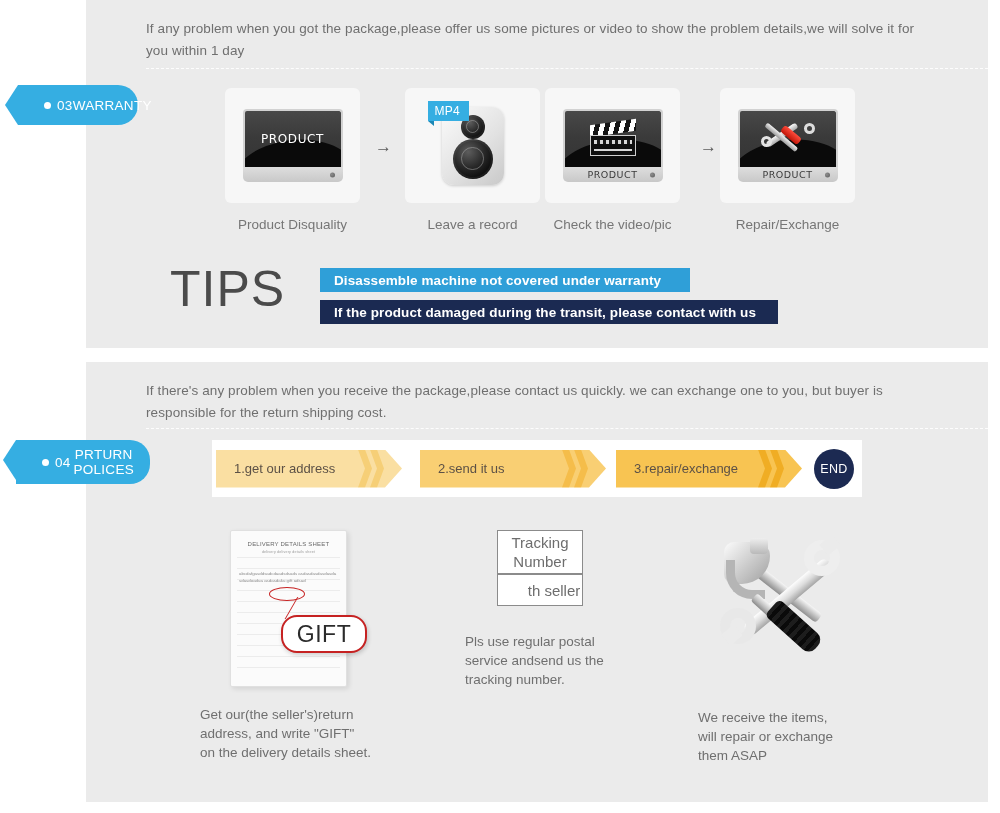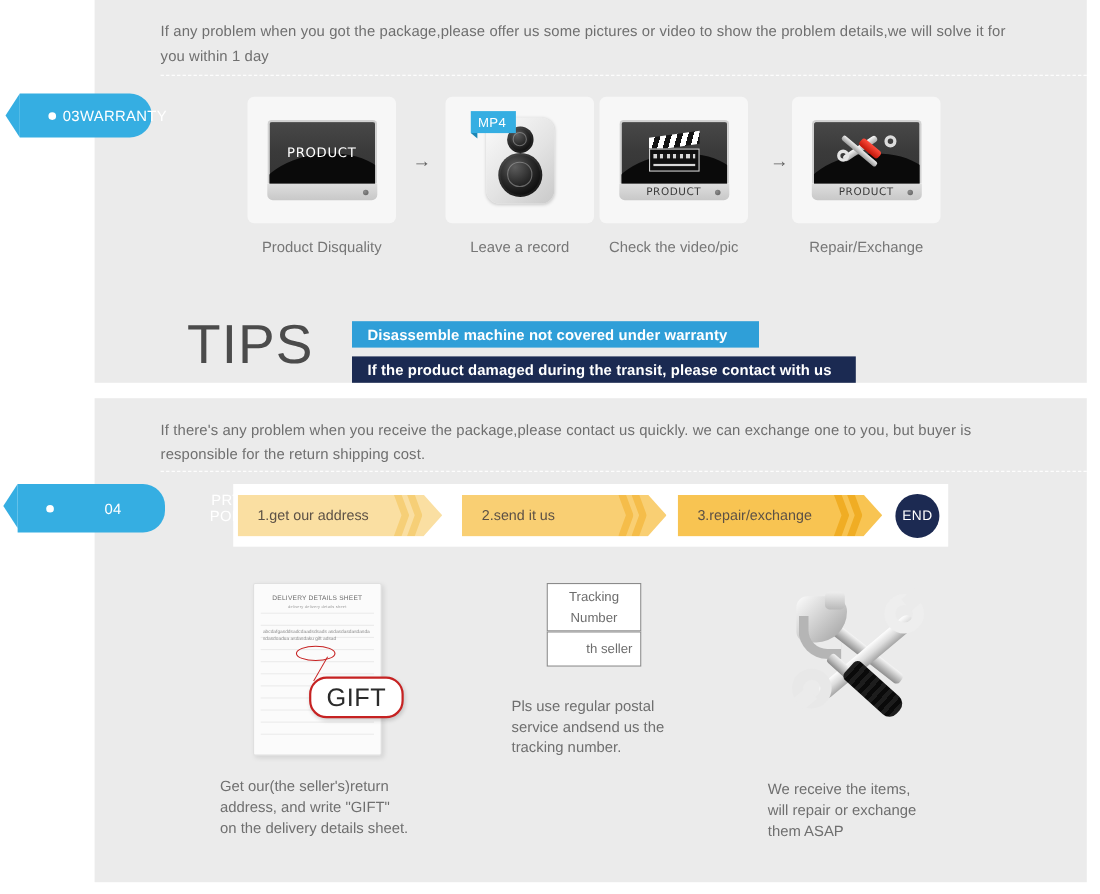--- a/index.html
+++ b/index.html
@@ -43,21 +43,21 @@
     width:0;height:0;
     border-top:20px solid transparent;
     border-bottom:20px solid transparent;
     border-right:13px solid #35aee2;
   }
   .badge .dot{
     width:7px;height:7px;border-radius:50%;
     background:#ffffff;margin-right:6px;flex:none;
   }
   #badge-warranty{left:18px;top:85px;width:120px;}
-  #badge-returns{left:16px;top:440px;height:44px;width:134px;align-items:center;gap:40px;}
+  #badge-returns{left:16px;top:440px;height:44px;width:134px;align-items:center;}
   #badge-returns .two-line{line-height:15px;text-align:center;flex:1;}
 
   
   .steps{position:absolute;left:225px;top:88px;width:660px;height:150px;}
   .step{position:absolute;width:135px;}
   .step-tile{
     width:135px;height:115px;background:#f7f7f7;border-radius:6px;
     display:flex;align-items:center;justify-content:center;position:relative;
   }
   .step-caption{
@@ -165,21 +165,21 @@
     position:absolute;left:-14px;top:-6px;
     background:#35aee2;color:#fff;font-size:12px;
     padding:3px 9px 3px 7px;z-index:5;letter-spacing:.3px;
   }
   .mp4-tag::after{
     content:"";position:absolute;left:0;bottom:-5px;
     border-top:5px solid #1c87b5;border-left:6px solid transparent;
   }
 
   
-  #tips-block{position:absolute;left:170px;top:262px;width:700px;height:70px;margin-top:24px;}
+  #tips-block{position:absolute;left:170px;top:262px;width:700px;height:70px;}
   .tips-word{
     position:absolute;left:0;top:-2px;
     font-size:50px;color:#4b4b4b;font-weight:300;letter-spacing:1px;
     font-family:"Liberation Sans",sans-serif;
   }
   .tip-bar{
     position:absolute;left:150px;color:#ffffff;font-size:13.5px;
     display:flex;align-items:center;padding:0 14px;box-sizing:border-box;
     letter-spacing:.1px;
     font-weight:bold;
@@ -257,21 +257,21 @@
     border:2.2px solid #c62222;border-radius:16px;background:#ffffff;
     display:flex;align-items:center;justify-content:center;
     font-size:23px;color:#2b2b2b;letter-spacing:.5px;
     box-shadow:1px 2px 4px rgba(0,0,0,.18);
   }
 
   
   .tbox{
     border:1px solid #8b8b8b;background:#ffffff;color:#6d6d6d;
     display:flex;align-items:center;justify-content:center;text-align:center;
-    font-size:12px;line-height:19px;white-space:pre-line;box-sizing:border-box;
+    font-size:15px;line-height:19px;white-space:pre-line;box-sizing:border-box;
   }
   #tbox-top{width:86px;height:44px;margin-left:32px;}
   #tbox-bottom{width:86px;height:32px;margin-left:32px;padding-left:28px;}
   .t-connector{position:relative;height:72px;margin-left:32px;width:120px;}
   .t-connector .line{
     position:absolute;left:42px;top:0;width:1px;height:62px;background:#7e7e7e;
   }
   .t-connector .head{
     position:absolute;left:38px;top:58px;width:0;height:0;
     border-left:4px solid transparent;border-right:4px solid transparent;

